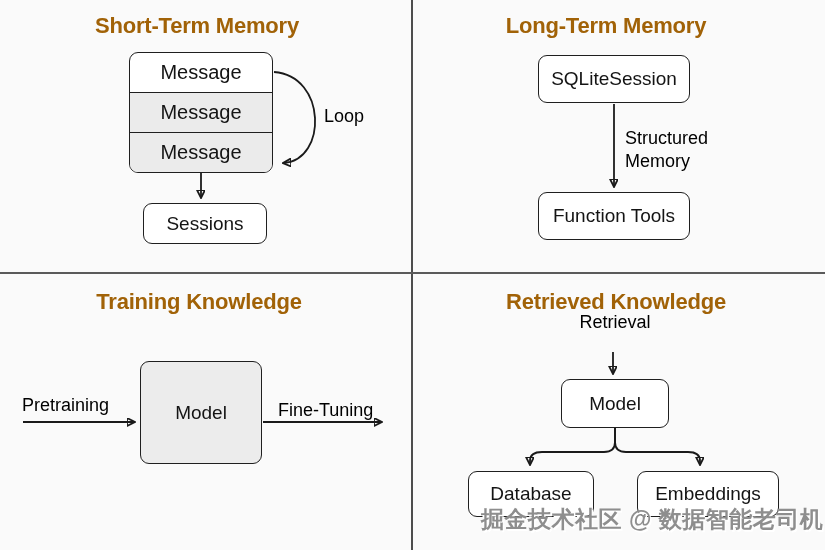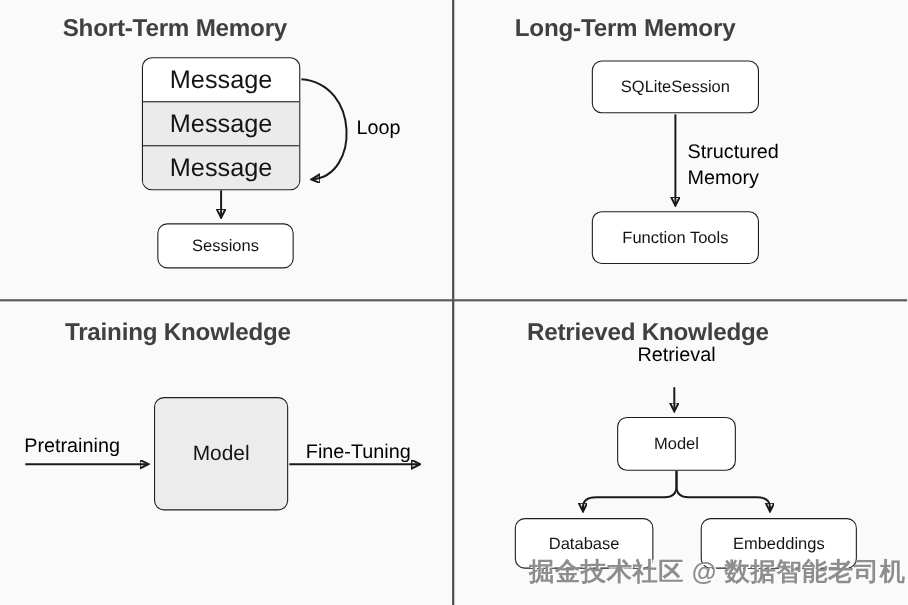--- a/index.html
+++ b/index.html
@@ -4,36 +4,36 @@
 <style>
   html,body{margin:0;padding:0;}
   body{font-family:"Liberation Sans","DejaVu Sans",sans-serif;}
   #canvas{
     position:relative;width:825px;height:550px;background:#fafafa;overflow:hidden;
     color:#161616;
   }
   .divider-v{position:absolute;left:411px;top:0;width:2px;height:550px;background:#4d4d4d;}
   .divider-h{position:absolute;left:0;top:272px;width:825px;height:1.5px;background:#5a5a5a;}
   .title{
-    position:absolute;font-size:22px;font-weight:700;
-    letter-spacing:-0.2px;color:#404040;white-space:nowrap;
+    position:absolute;font-size:22px;font-weight:700;text-align:center;
+    letter-spacing:-0.2px;color:#a16207;white-space:nowrap;
   }
   .box{
     position:absolute;background:#ffffff;border:1.6px solid #1f1f1f;border-radius:9px;
     display:flex;align-items:center;justify-content:center;
-    font-size:15px;color:#141414;box-sizing:border-box;
+    font-size:19px;color:#141414;box-sizing:border-box;
   }
   .box.gray{background:#ececec;}
   .stack{
     position:absolute;border:1.6px solid #1f1f1f;border-radius:9px;overflow:hidden;
     background:#ffffff;box-sizing:border-box;display:flex;flex-direction:column;
   }
   .stack .row{
     height:39px;display:flex;align-items:center;justify-content:center;
-    font-size:23px;color:#141414;flex:0 0 auto;
+    font-size:20px;color:#141414;flex:0 0 auto;
   }
   .stack .row + .row{border-top:1.6px solid #1f1f1f;}
   .stack .row.gray{background:#ebebeb;}
   .lbl{position:absolute;font-size:18px;color:#000000;white-space:nowrap;}
   .lbl.center{text-align:center;}
   .lbl.multiline{white-space:pre-line;line-height:23px;}
   #connectors{position:absolute;left:0;top:0;width:825px;height:550px;pointer-events:none;}
   #connectors path{stroke:#1a1a1a;stroke-width:1.8;fill:none;}
   .watermark{
     position:absolute;left:481px;top:504px;font-size:23px;font-weight:700;

